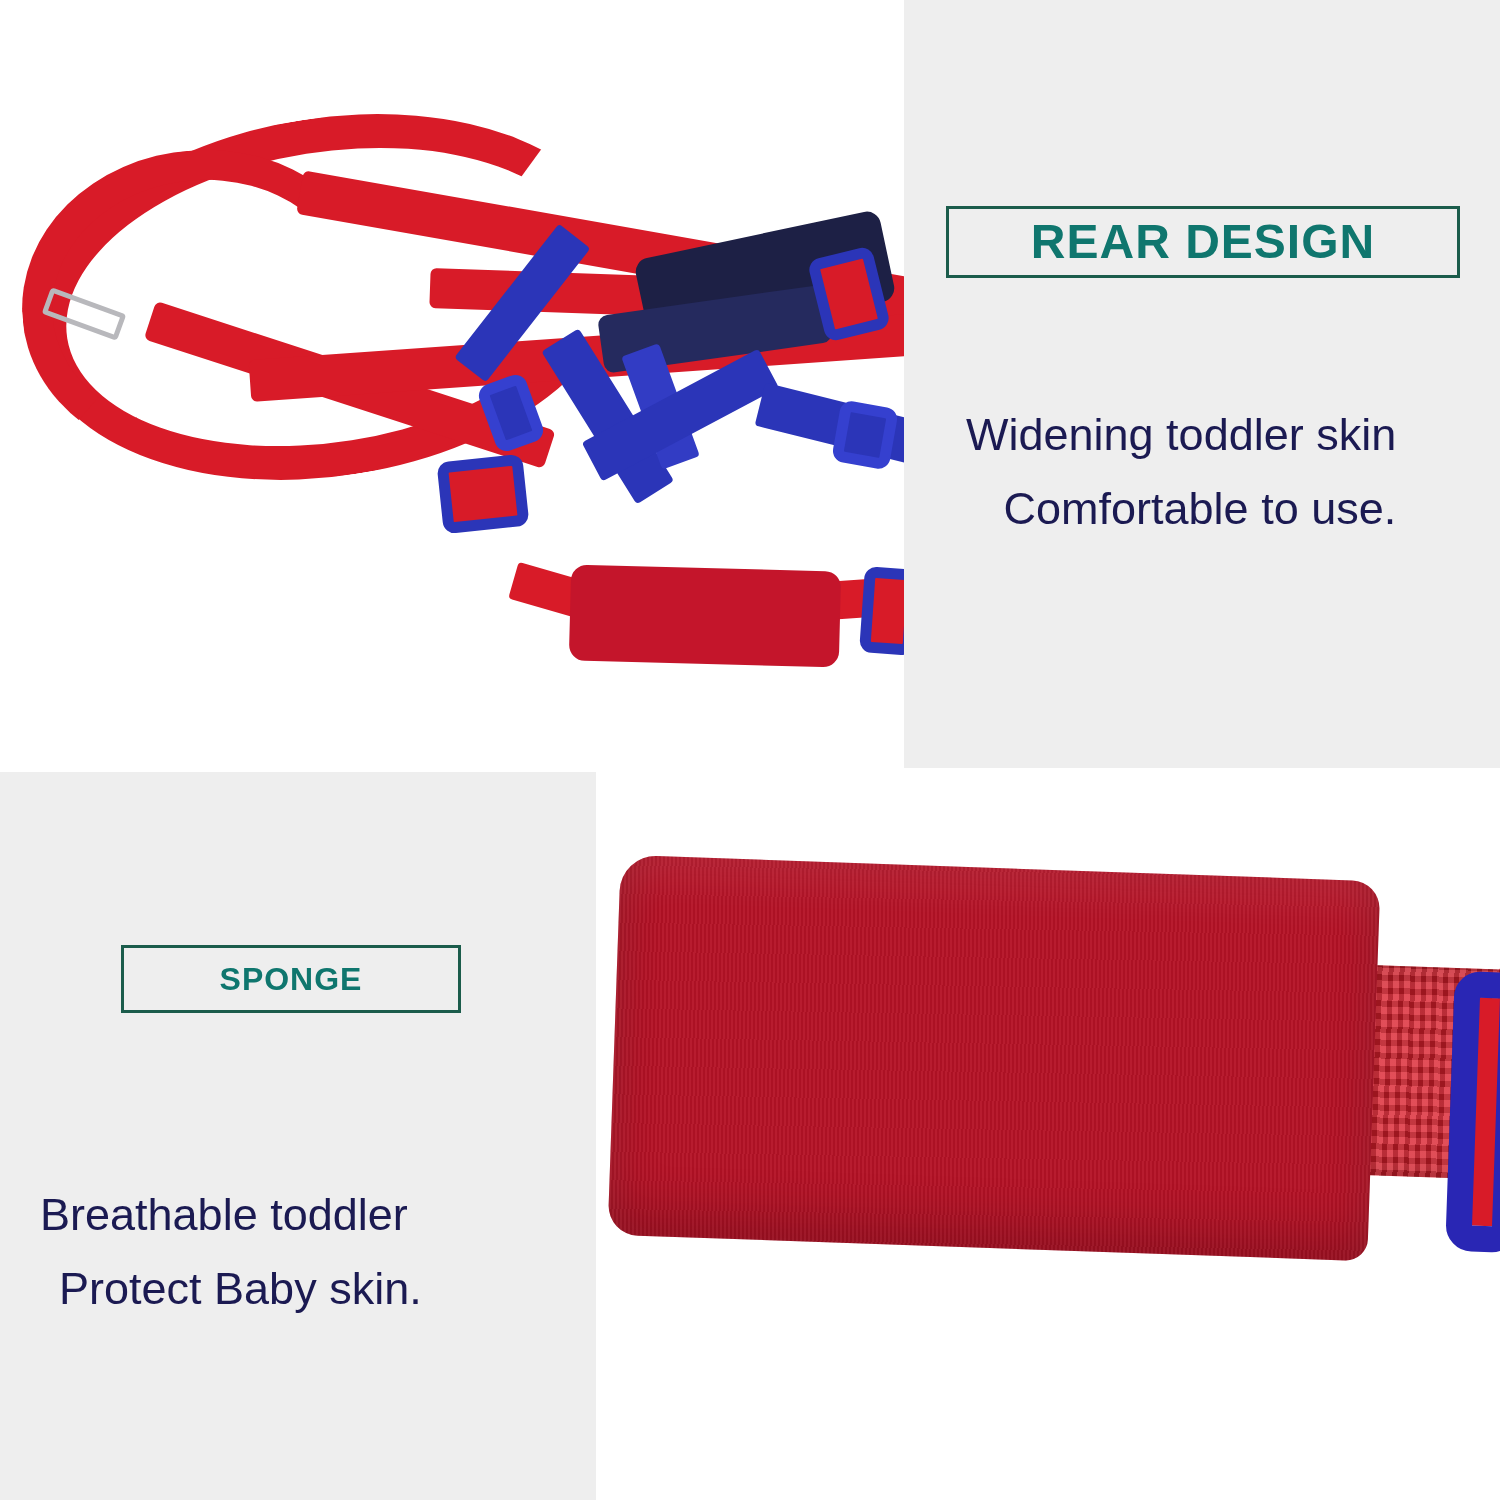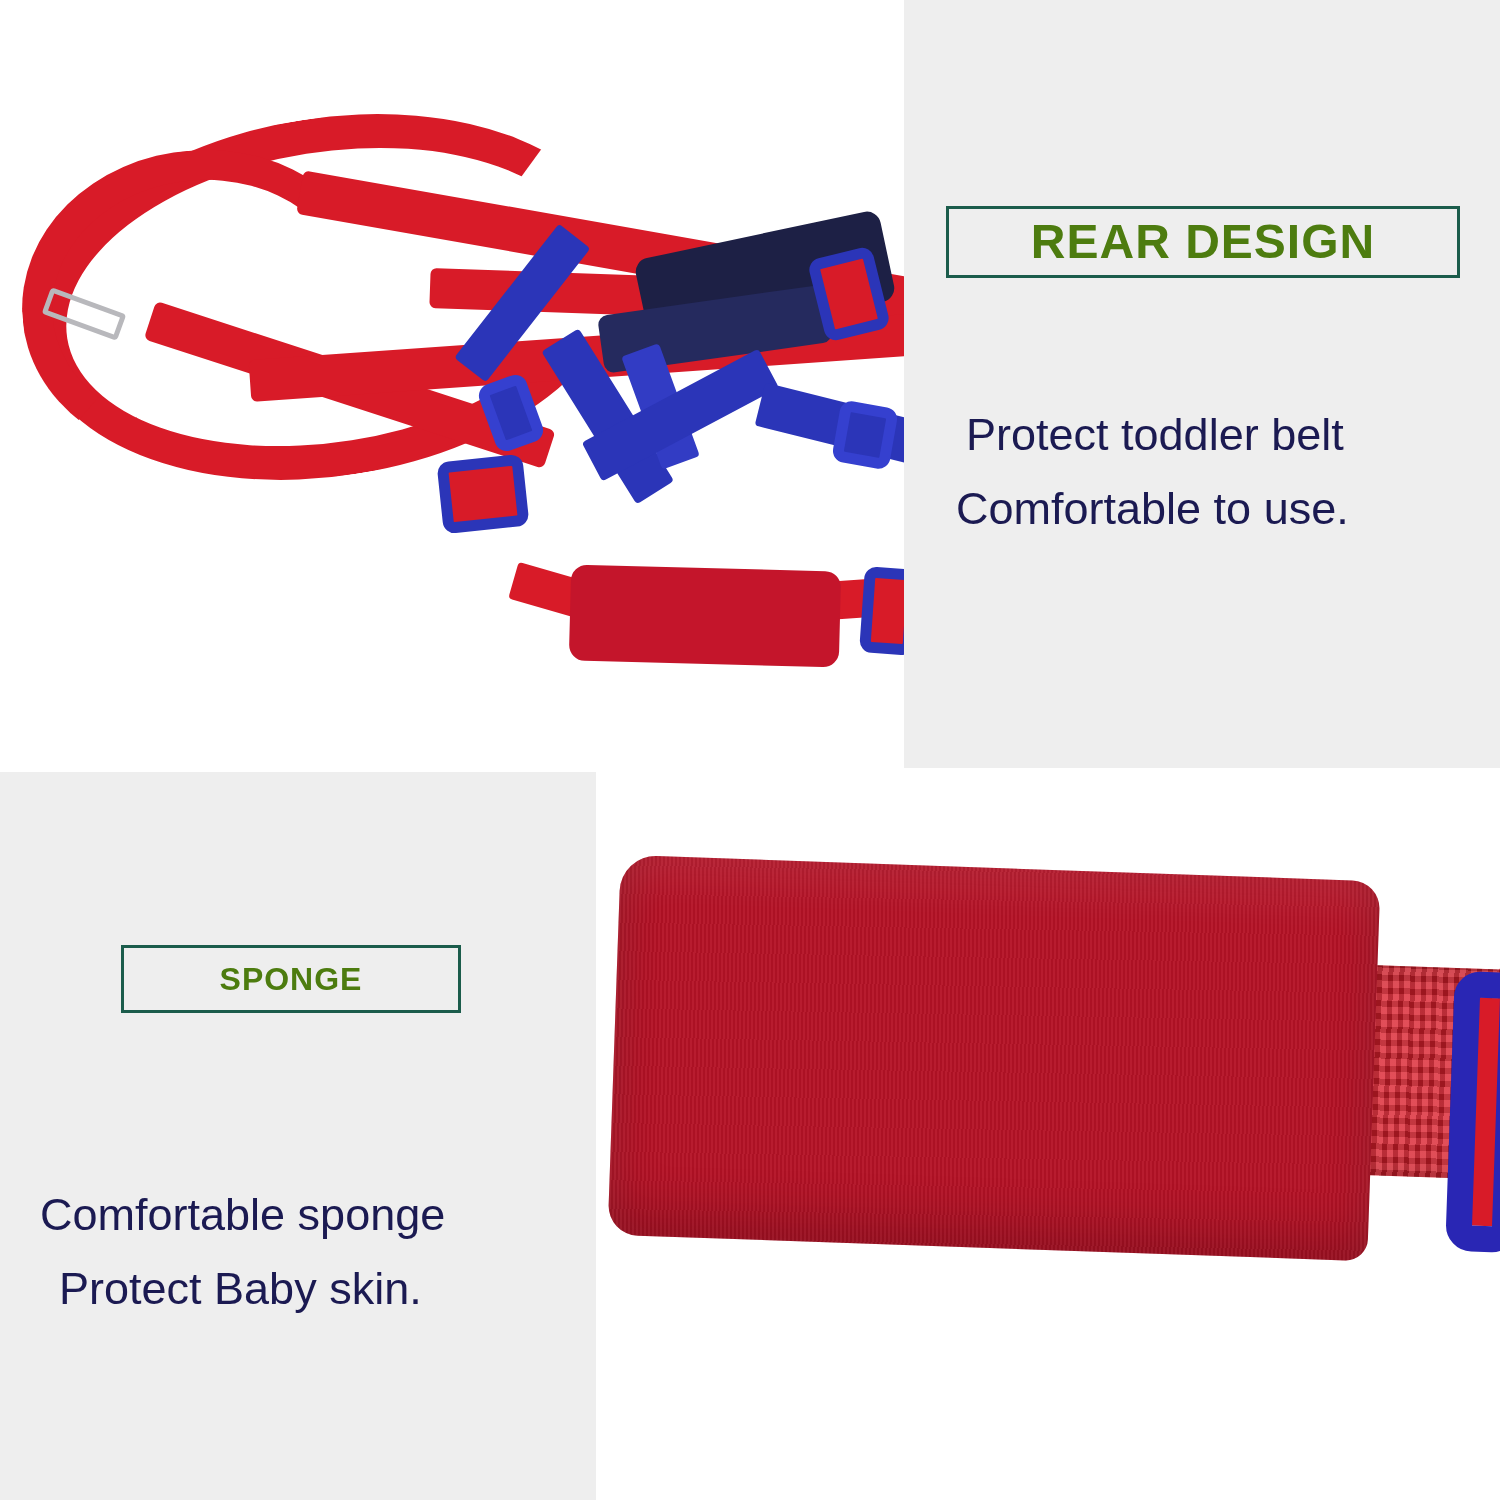--- a/index.html
+++ b/index.html
@@ -18,21 +18,21 @@
 
   
   .heading-box{
     position:absolute;
     border:3px solid #1b5c4b;
     display:flex;align-items:center;justify-content:center;
     box-sizing:border-box;
     background:transparent;
   }
   .heading-text{
-    color:#4d7c0f;
+    color:#0f766e;
     font-weight:bold;
     letter-spacing:1px;
     white-space:nowrap;
     line-height:1;
   }
   #rear-heading-box{left:946px;top:206px;width:514px;height:72px;}
   #rear-heading-box .heading-text{font-size:48px;}
   #sponge-heading-box{left:121px;top:945px;width:340px;height:68px;}
   #sponge-heading-box .heading-text{font-size:32px;}
 
@@ -213,32 +213,32 @@
     <div class="ph" id="metal-slider"></div>
   </div>
 
   <div class="panel gray" id="text-rear"></div>
 
   <div class="heading-box" id="rear-heading-box">
     <span class="heading-text">REAR DESIGN</span>
   </div>
 
   <div class="body-copy" id="rear-copy">
-    <div class="line1">Protect toddler belt</div>
+    <div class="line1">Widening toddler skin</div>
     <div class="line2">Comfortable to use.</div>
   </div>
 
   <div class="panel gray" id="text-sponge"></div>
 
   <div class="heading-box" id="sponge-heading-box">
     <span class="heading-text">SPONGE</span>
   </div>
 
   <div class="body-copy" id="sponge-copy">
-    <div class="line1">Comfortable sponge</div>
+    <div class="line1">Breathable toddler</div>
     <div class="line2">Protect Baby skin.</div>
   </div>
 
   <div class="panel white" id="photo-sponge">
     <div id="webbing-tail"></div>
     <div id="webbing"></div>
     <div id="big-buckle-inner"></div>
     <div id="big-buckle"></div>
     <div id="sponge-pad"></div>
   </div>

